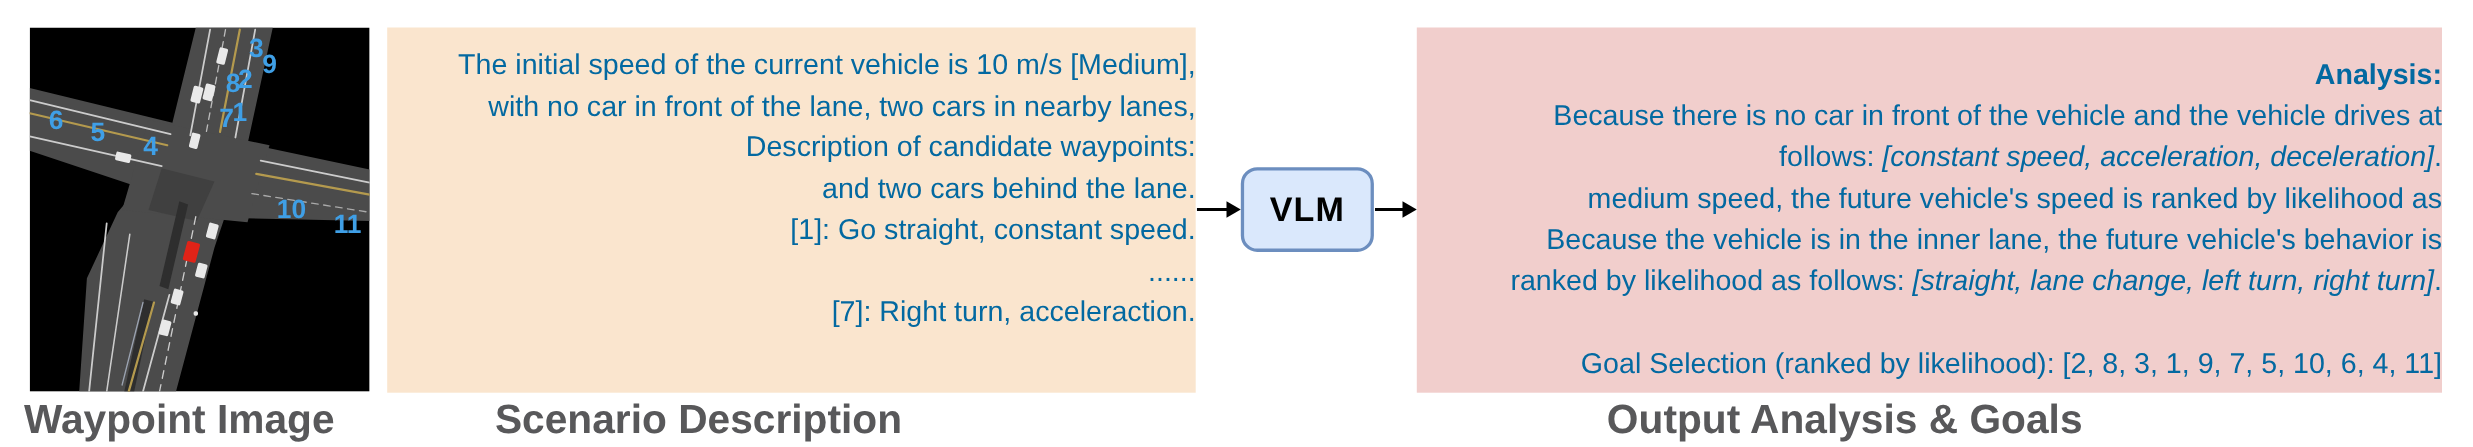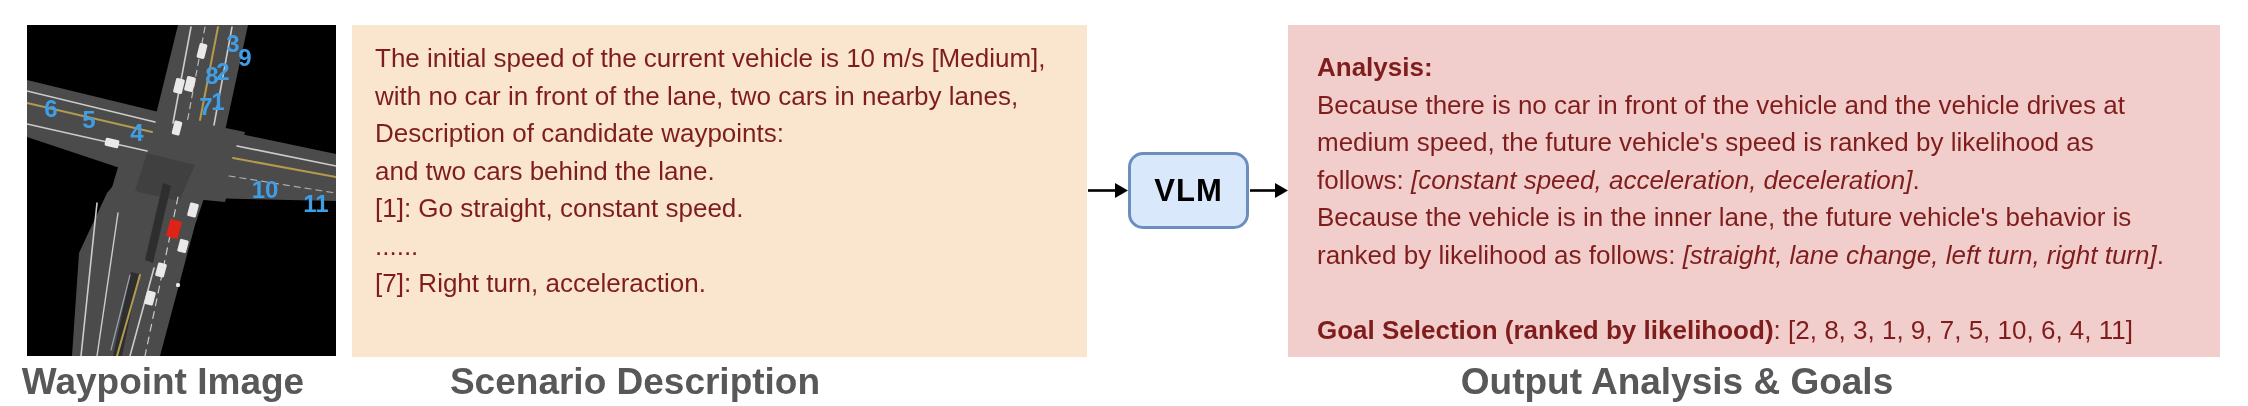--- a/index.html
+++ b/index.html
@@ -8,21 +8,21 @@
 
   .panel-label {
     position:absolute; top:361px; transform:translateX(-50%);
     font-size:37px; font-weight:bold; color:#58585a; white-space:nowrap;
   }
 
   .box { position:absolute; top:25px; height:332px; box-sizing:border-box; }
   #scenario-box { left:352px; width:735px; background:#FAE5CE; padding:15px 0 0 23px; }
   #output-box   { left:1288px; width:932px; background:#F1CECC; padding:24px 0 15px 29px; }
 
-  .tline { height:37.5px; line-height:37.5px; font-size:26px; color:#7f1d1d; white-space:nowrap; }
+  .tline { height:37.5px; line-height:37.5px; font-size:26px; color:#0369a1; white-space:nowrap;text-align:right; }
 
   #waypoint-svg { position:absolute; left:27px; top:25px; width:309px; height:331px; }
 
   #vlm-box {
     position:absolute; left:1128px; top:152px; width:121px; height:77px;
     background:#DAE8FC; border:3px solid #6C8EBF; border-radius:15px;
     display:flex; align-items:center; justify-content:center;
     font-size:31px; font-weight:bold; color:#000; box-sizing:border-box;
     letter-spacing:1px;
   }
@@ -115,25 +115,25 @@
   </div>
 
   <svg class="arrow" style="left:1250px; top:178px;" width="39" height="25" xmlns="http://www.w3.org/2000/svg">
     <line x1="0" y1="12.5" x2="26" y2="12.5" stroke="#000" stroke-width="2.6"></line>
     <polygon points="25,5 38,12.5 25,20" fill="#000"></polygon>
   </svg>
 
   <div id="output-box" class="box" style="background: rgb(241, 206, 204);">
       <div class="tline"><span style="font-weight: bold;">Analysis:</span></div>
       <div class="tline"><span>Because there is no car in front of the vehicle and the vehicle drives at</span></div>
+      <div class="tline"><span>follows: </span><span style="font-style: italic;">[constant speed, acceleration, deceleration]</span><span>.</span></div>
       <div class="tline"><span>medium speed, the future vehicle's speed is ranked by likelihood as</span></div>
-      <div class="tline"><span>follows: </span><span style="font-style: italic;">[constant speed, acceleration, deceleration]</span><span>.</span></div>
       <div class="tline"><span>Because the vehicle is in the inner lane, the future vehicle's behavior is</span></div>
       <div class="tline"><span>ranked by likelihood as follows: </span><span style="font-style: italic;">[straight, lane change, left turn, right turn]</span><span>.</span></div>
       <div class="tline"></div>
-      <div class="tline"><span style="font-weight: bold;">Goal Selection (ranked by likelihood)</span><span>: [2, 8, 3, 1, 9, 7, 5, 10, 6, 4, 11]</span></div>
+      <div class="tline"><span style="font-weight: normal;">Goal Selection (ranked by likelihood)</span><span>: [2, 8, 3, 1, 9, 7, 5, 10, 6, 4, 11]</span></div>
     </div>
 
   <div class="panel-label" style="left:163px;">Waypoint Image</div>
   <div class="panel-label" style="left:635px;">Scenario Description</div>
   <div class="panel-label" style="left:1677px;">Output Analysis &amp; Goals</div>
 
 </div>
 
 </body></html>

